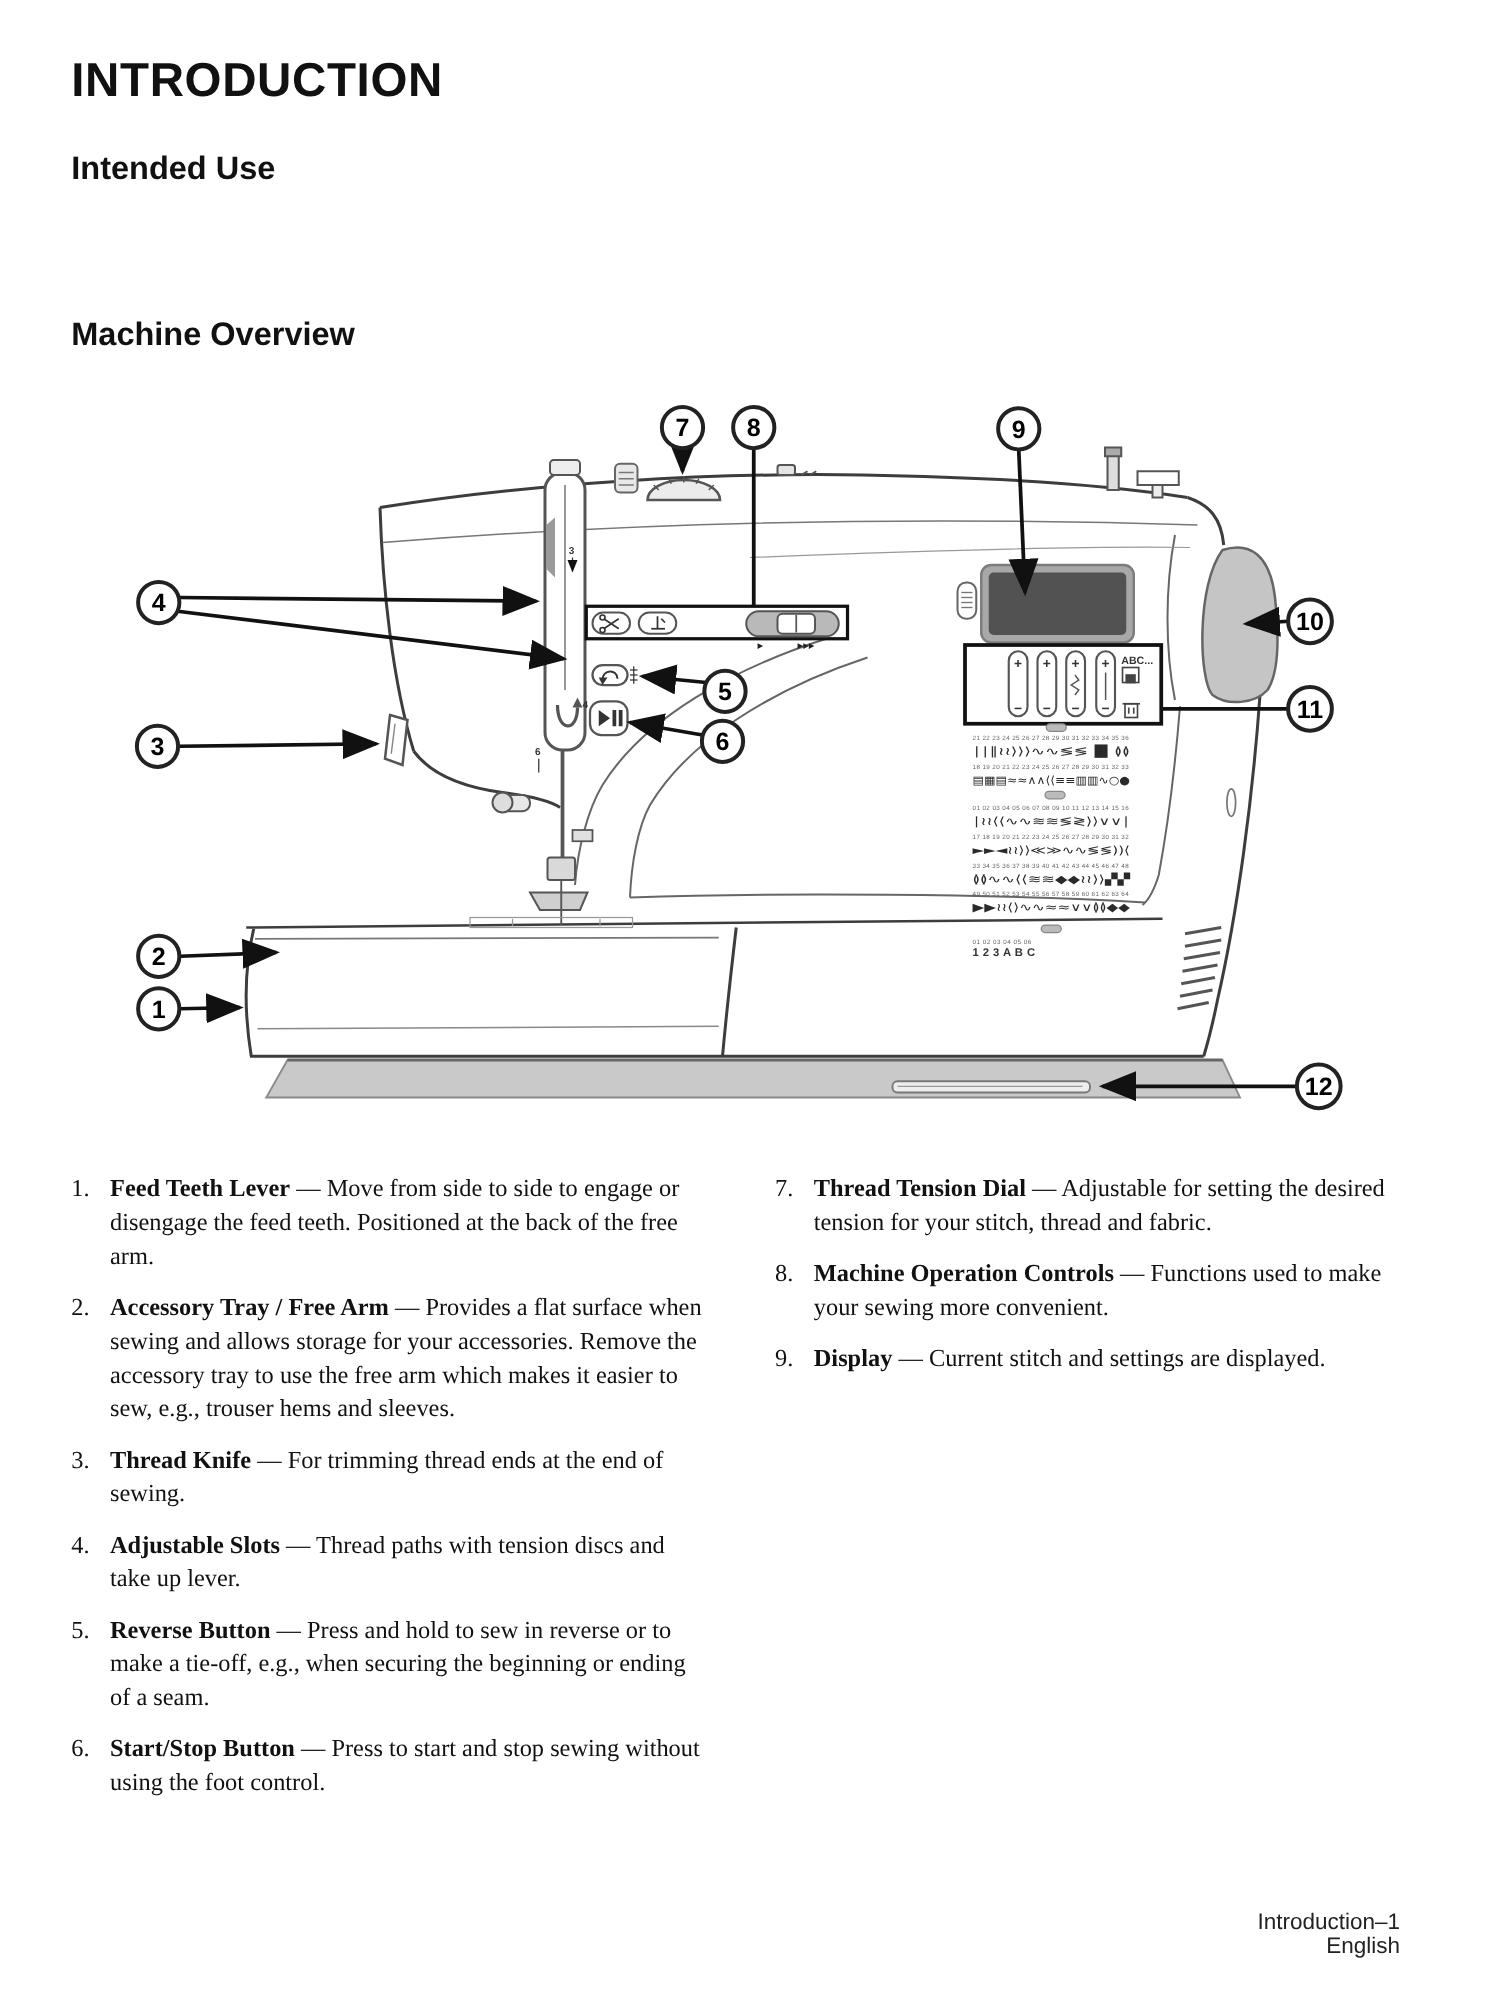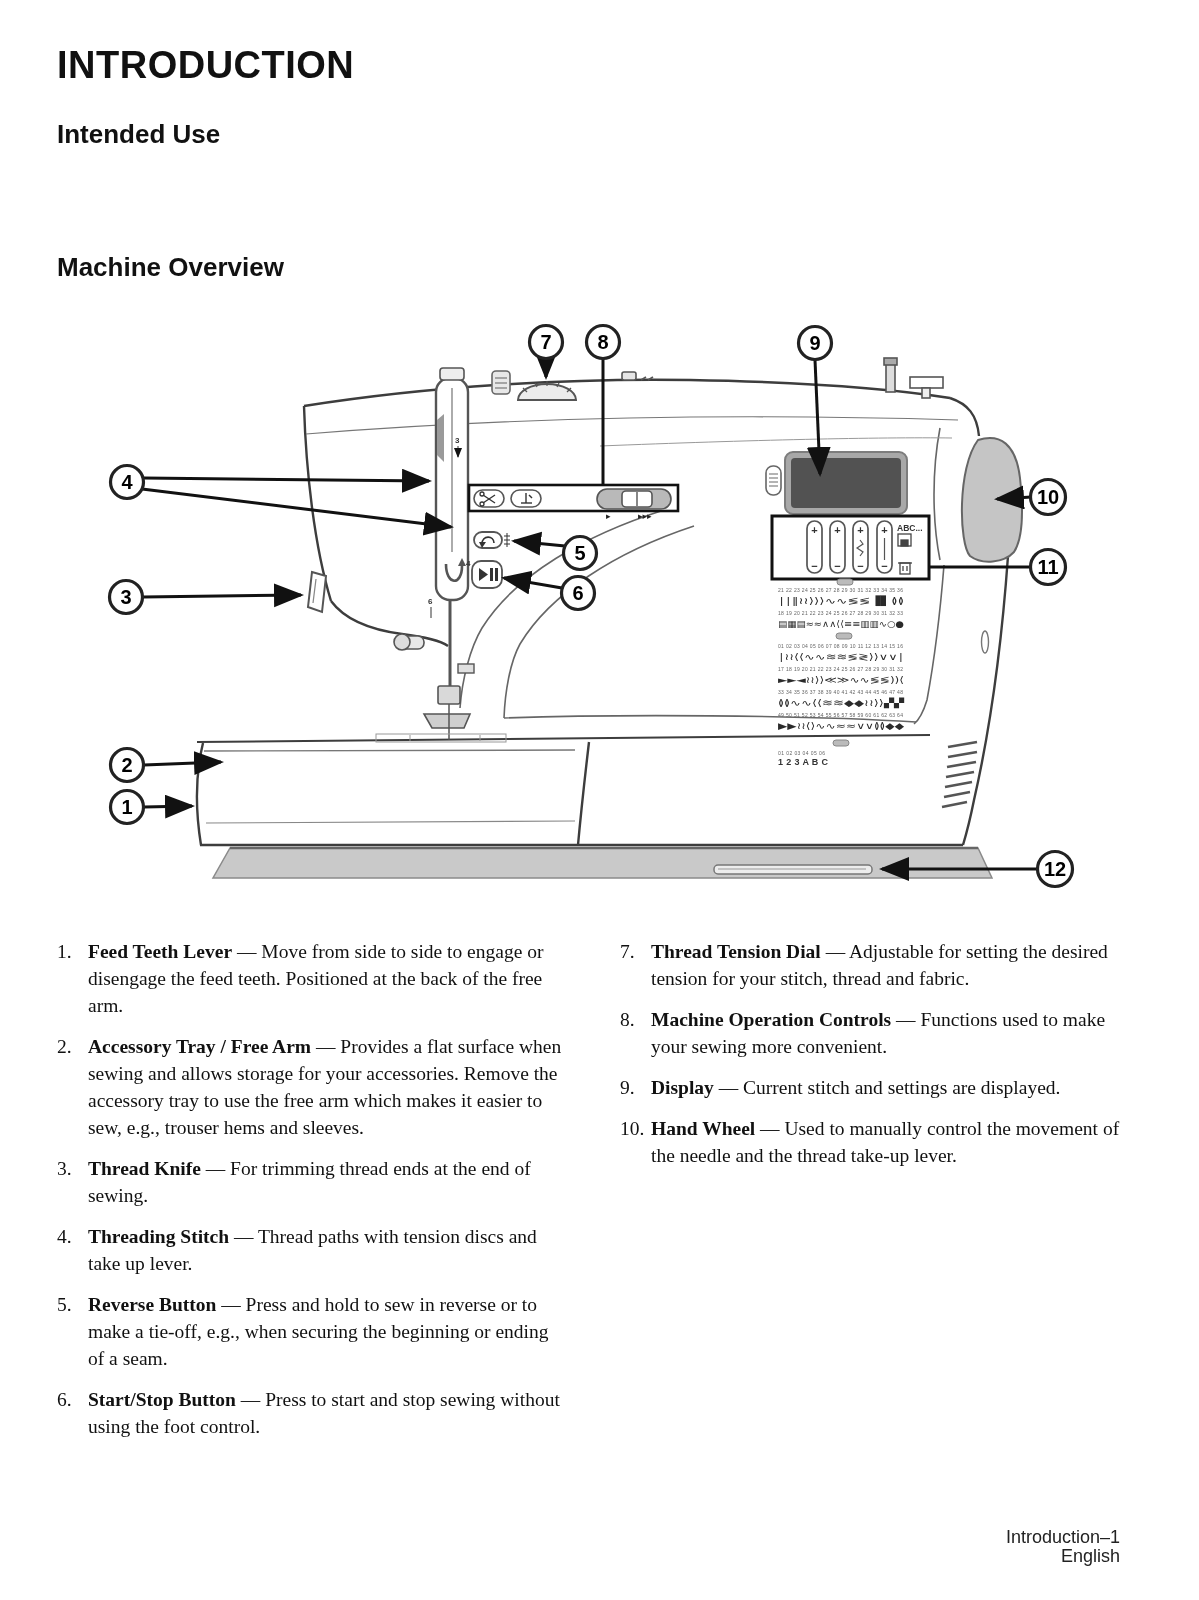--- a/index.html
+++ b/index.html
@@ -336,21 +336,21 @@
       <div class="item">
           <span class="num">2.</span>
           <span><b>Accessory Tray / Free Arm</b><span> — Provides a flat surface when sewing and allows storage for your accessories. Remove the accessory tray to use the free arm which makes it easier to sew, e.g., trouser hems and sleeves.</span></span>
         </div>
       <div class="item">
           <span class="num">3.</span>
           <span><b>Thread Knife</b><span> — For trimming thread ends at the end of sewing.</span></span>
         </div>
       <div class="item">
           <span class="num">4.</span>
-          <span><b>Threading Stitch</b><span> — Thread paths with tension discs and take up lever.</span></span>
+          <span><b>Adjustable Slots</b><span> — Thread paths with tension discs and take up lever.</span></span>
         </div>
       <div class="item">
           <span class="num">5.</span>
           <span><b>Reverse Button</b><span> — Press and hold to sew in reverse or to make a tie-off, e.g., when securing the beginning or ending of a seam.</span></span>
         </div>
       <div class="item">
           <span class="num">6.</span>
           <span><b>Start/Stop Button</b><span> — Press to start and stop sewing without using the foot control.</span></span>
         </div>
     </div>
@@ -359,24 +359,20 @@
           <span class="num">7.</span>
           <span><b>Thread Tension Dial</b><span> — Adjustable for setting the desired tension for your stitch, thread and fabric.</span></span>
         </div>
       <div class="item">
           <span class="num">8.</span>
           <span><b>Machine Operation Controls</b><span> — Functions used to make your sewing more convenient.</span></span>
         </div>
       <div class="item">
           <span class="num">9.</span>
           <span><b>Display</b><span> — Current stitch and settings are displayed.</span></span>
-        </div>
-      <div class="item">
-          <span class="num">10.</span>
-          <span><b>Hand Wheel</b><span> — Used to manually control the movement of the needle and the thread take-up lever.</span></span>
         </div>
     </div>
   </div>
 
   <div class="footer">
     <div>Introduction–1</div>
     <div>English</div>
   </div>
 
 </div>

